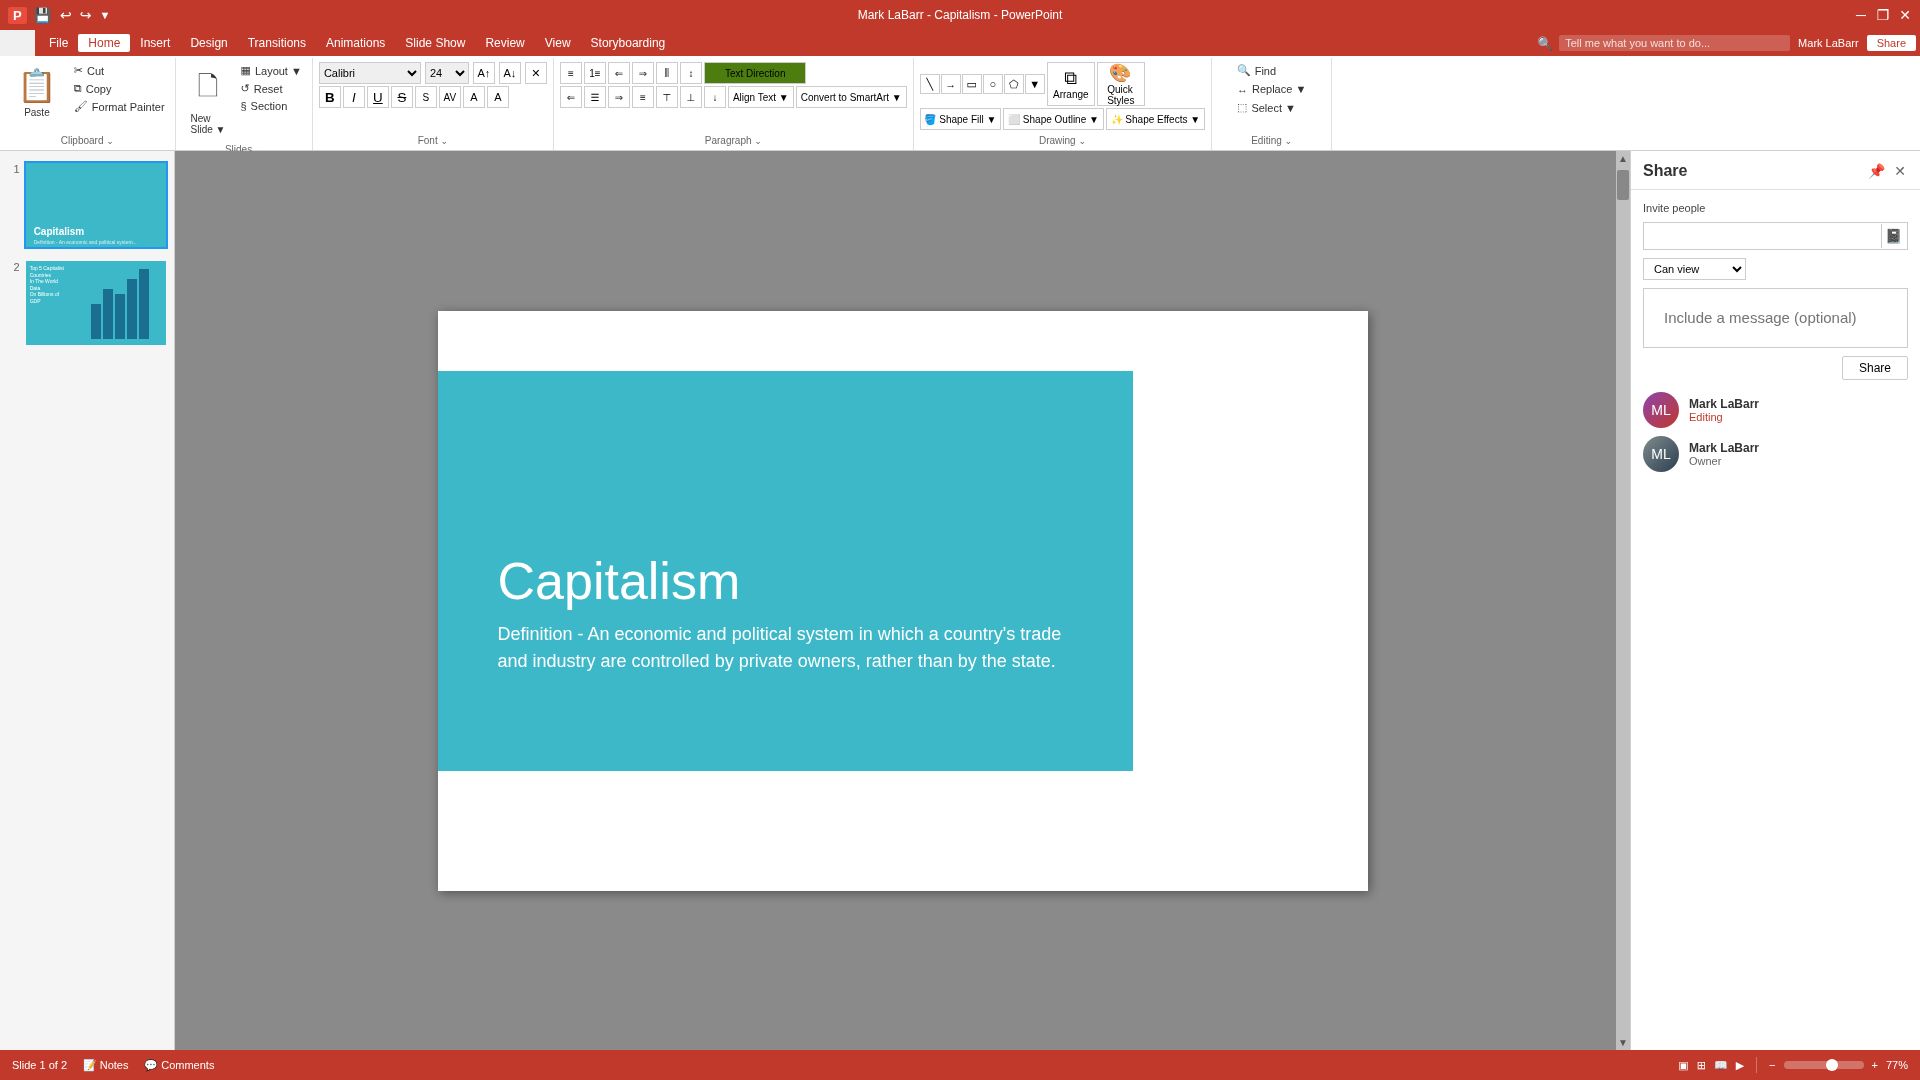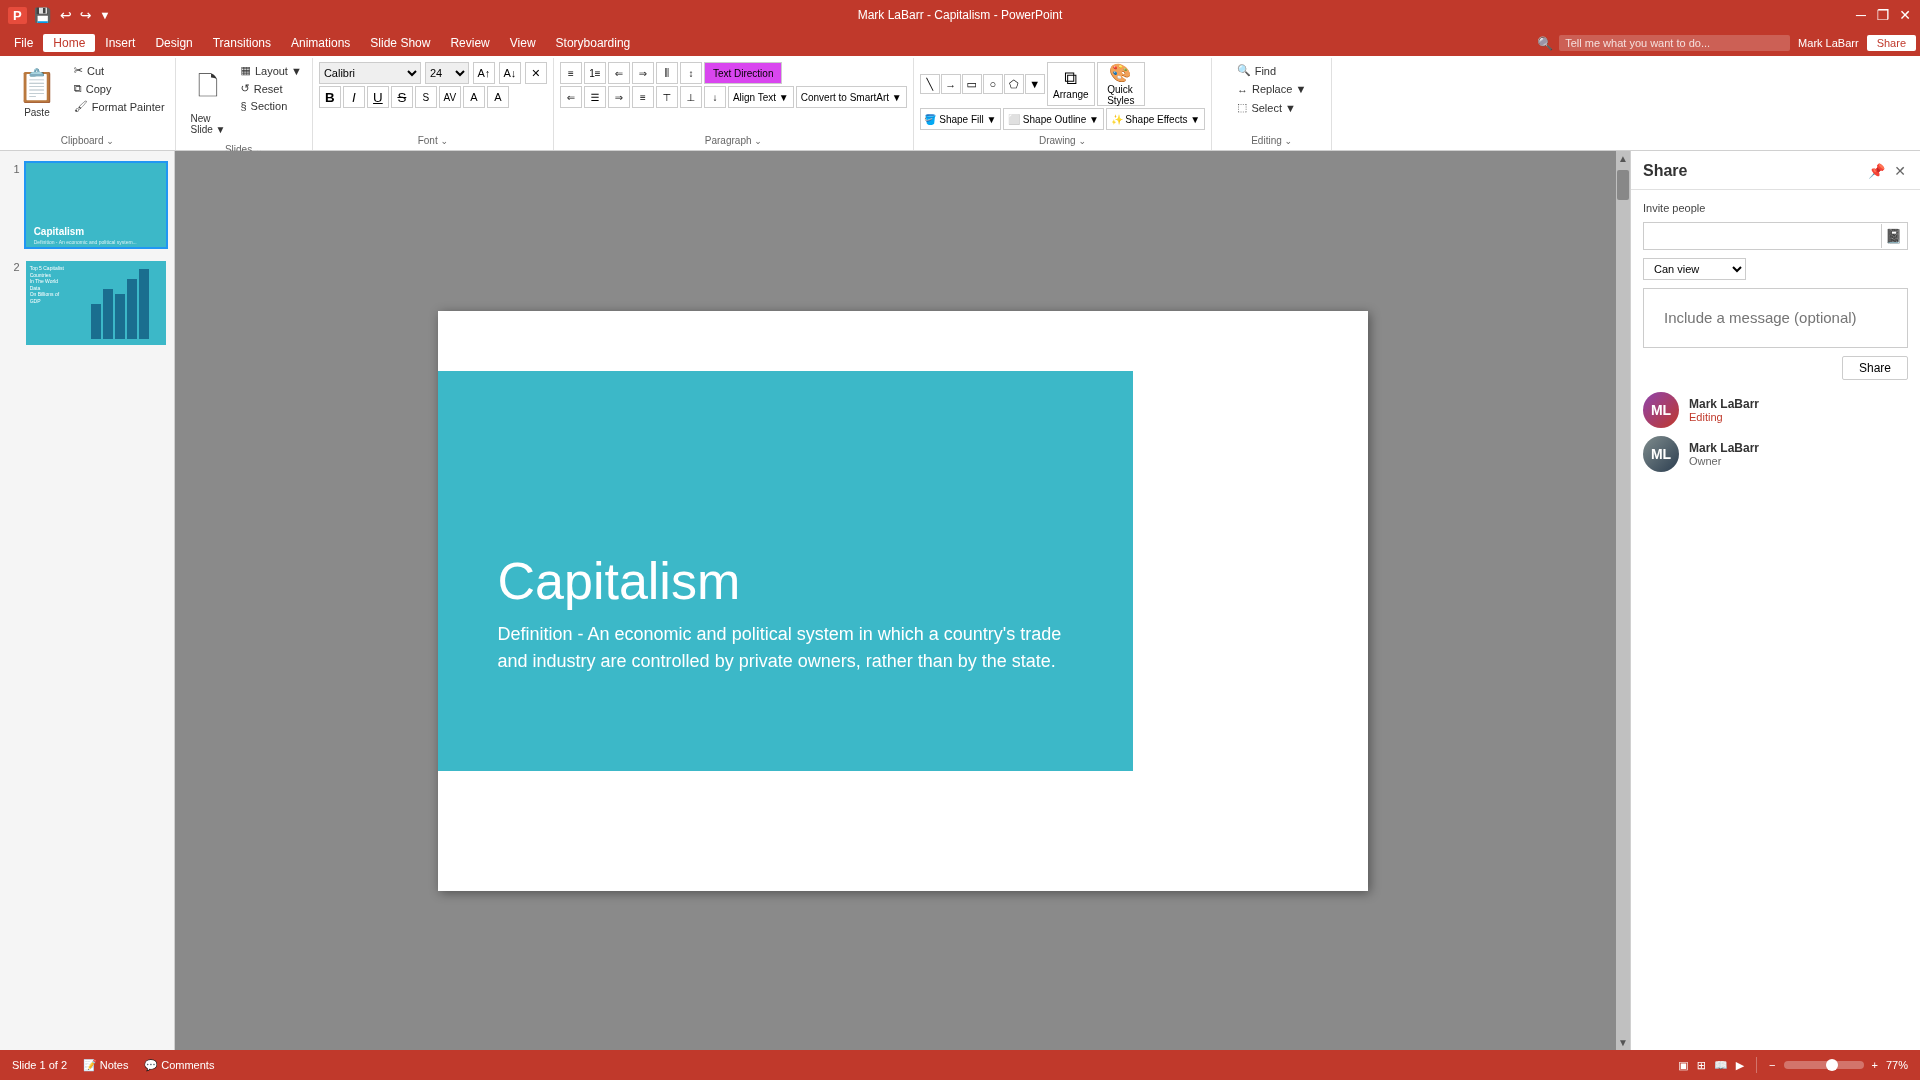--- a/index.html
+++ b/index.html
@@ -21,20 +21,21 @@
     .window-btn { width: 14px; height: 14px; border: none; background: transparent; color: white; cursor: pointer; font-size: 14px; display: flex; align-items: center; justify-content: center; }
 
     
     .menu-bar {
       background: #c0392b;
       height: 26px;
       display: flex;
       align-items: center;
       padding: 0 4px;
       color: white;
+      margin-left: 35px;
     }
     .menu-item {
       padding: 2px 10px;
       cursor: pointer;
       font-size: 12px;
       border-radius: 2px;
       color: white;
     }
     .menu-item.active { background: white; color: #c0392b; }
 
@@ -242,21 +243,21 @@
       flex-shrink: 0;
     }
     .share-avatar-img {
       width: 100%;
       height: 100%;
       background: linear-gradient(135deg, #c0392b 0%, #8e44ad 100%);
       display: flex;
       align-items: center;
       justify-content: center;
       color: white;
-      font-weight: bold;
+      font-weight: normal;
       font-size: 14px;
     }
     .share-user-info { display: flex; flex-direction: column; }
     .share-user-name { font-size: 12px; font-weight: 600; color: #333; }
     .share-user-role { font-size: 11px; color: #c0392b; }
     .share-user-role.owner { color: #666; }
     .share-get-link {
       margin-top: auto;
       padding: 12px;
       border-top: 1px solid #e0e0e0;
@@ -403,21 +404,21 @@
 
   <div class="ribbon-group" style="min-width:200px;">
     <div class="ribbon-group-content" style="flex-direction:column;gap:2px;width:100%;">
       <div style="display:flex;gap:2px;align-items:center;">
         <button style="border:1px solid #ccc;background:white;height:22px;width:22px;cursor:pointer;font-size:10px;">≡</button>
         <button style="border:1px solid #ccc;background:white;height:22px;width:22px;cursor:pointer;font-size:10px;">1≡</button>
         <button style="border:1px solid #ccc;background:white;height:22px;width:22px;cursor:pointer;font-size:10px;">⇐</button>
         <button style="border:1px solid #ccc;background:white;height:22px;width:22px;cursor:pointer;font-size:10px;">⇒</button>
         <button style="border:1px solid #ccc;background:white;height:22px;width:22px;cursor:pointer;font-size:10px;">⫼</button>
         <button style="border:1px solid #ccc;background:white;height:22px;width:22px;cursor:pointer;font-size:10px;">↕</button>
-        <div style="border:1px solid #ccc;background:#d946ef;height:22px;padding:0 8px;cursor:pointer;font-size:10px;display:flex;align-items:center;">Text Direction</div>
+        <div style="border:1px solid #ccc;background:#4d7c0f;height:22px;padding:0 20px;cursor:pointer;font-size:10px;display:flex;align-items:center;">Text Direction</div>
       </div>
       <div style="display:flex;gap:2px;align-items:center;">
         <button style="border:1px solid #ccc;background:white;height:22px;width:22px;cursor:pointer;font-size:10px;">⇐</button>
         <button style="border:1px solid #ccc;background:white;height:22px;width:22px;cursor:pointer;font-size:10px;">☰</button>
         <button style="border:1px solid #ccc;background:white;height:22px;width:22px;cursor:pointer;font-size:10px;">⇒</button>
         <button style="border:1px solid #ccc;background:white;height:22px;width:22px;cursor:pointer;font-size:10px;">≡</button>
         <button style="border:1px solid #ccc;background:white;height:22px;width:22px;cursor:pointer;font-size:10px;">⊤</button>
         <button style="border:1px solid #ccc;background:white;height:22px;width:22px;cursor:pointer;font-size:10px;">⊥</button>
         <button style="border:1px solid #ccc;background:white;height:22px;width:22px;cursor:pointer;font-size:10px;">↓</button>
         <div style="border:1px solid #ccc;background:white;height:22px;padding:0 4px;cursor:pointer;font-size:10px;display:flex;align-items:center;">Align Text ▼</div>

